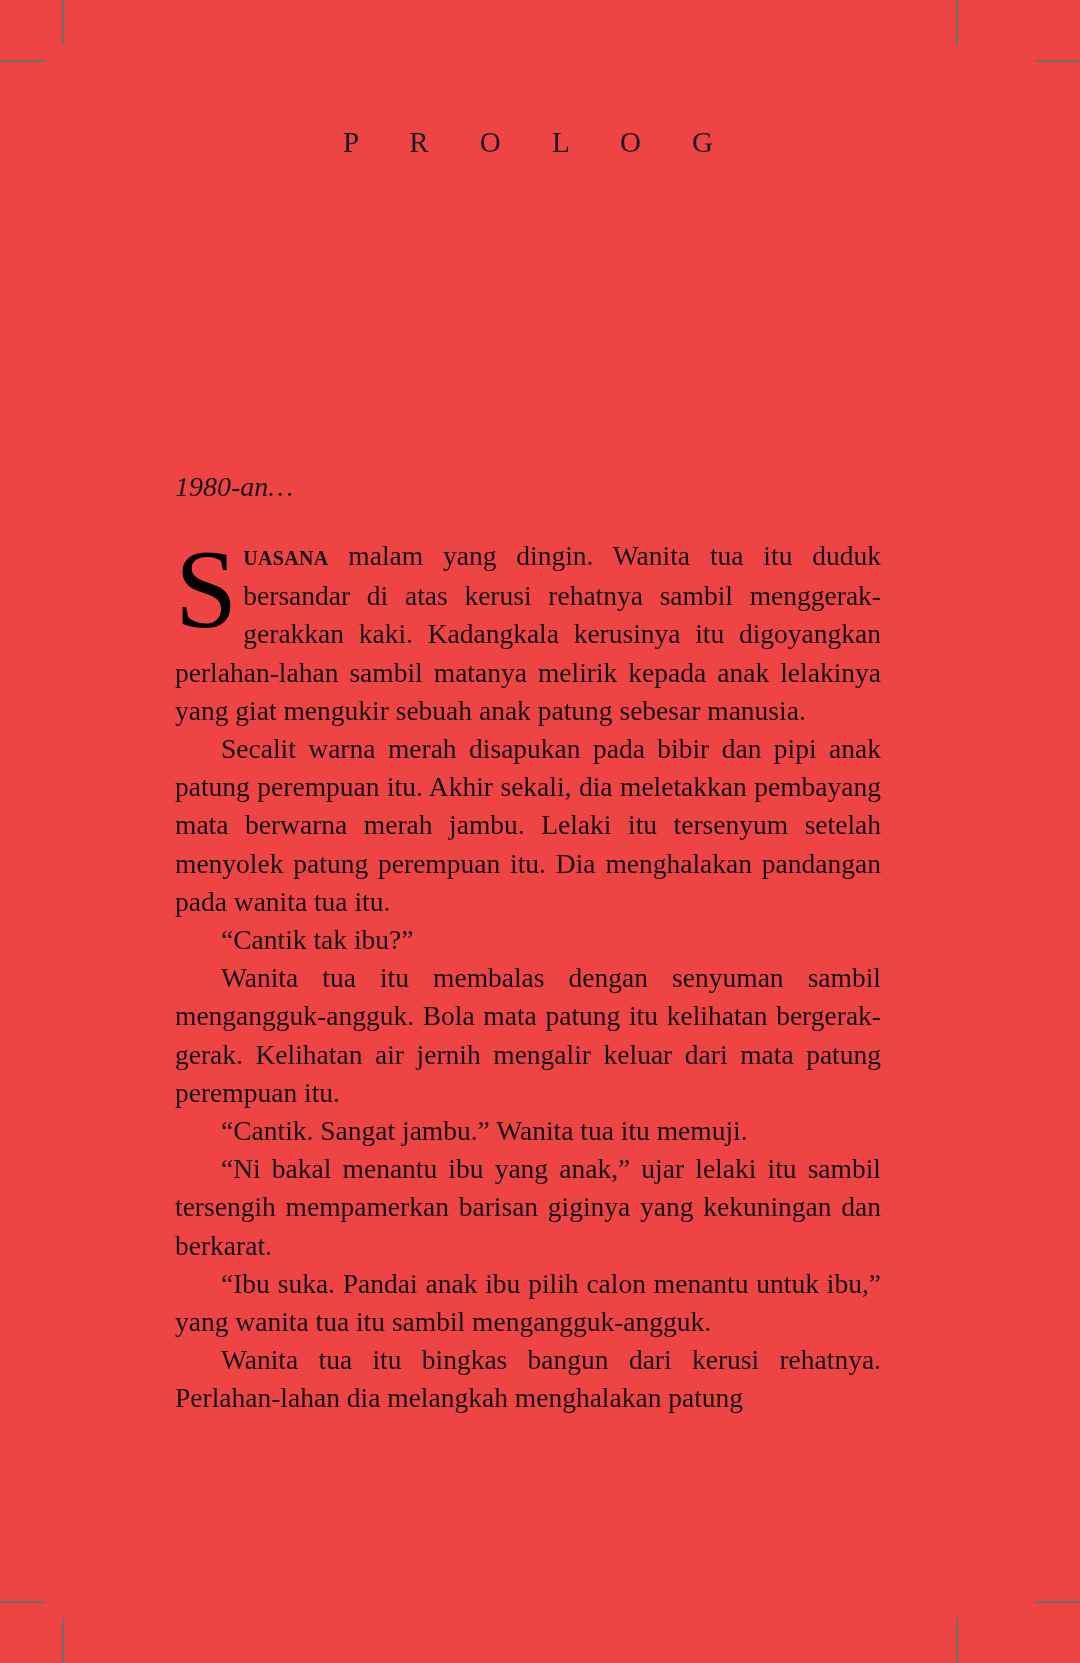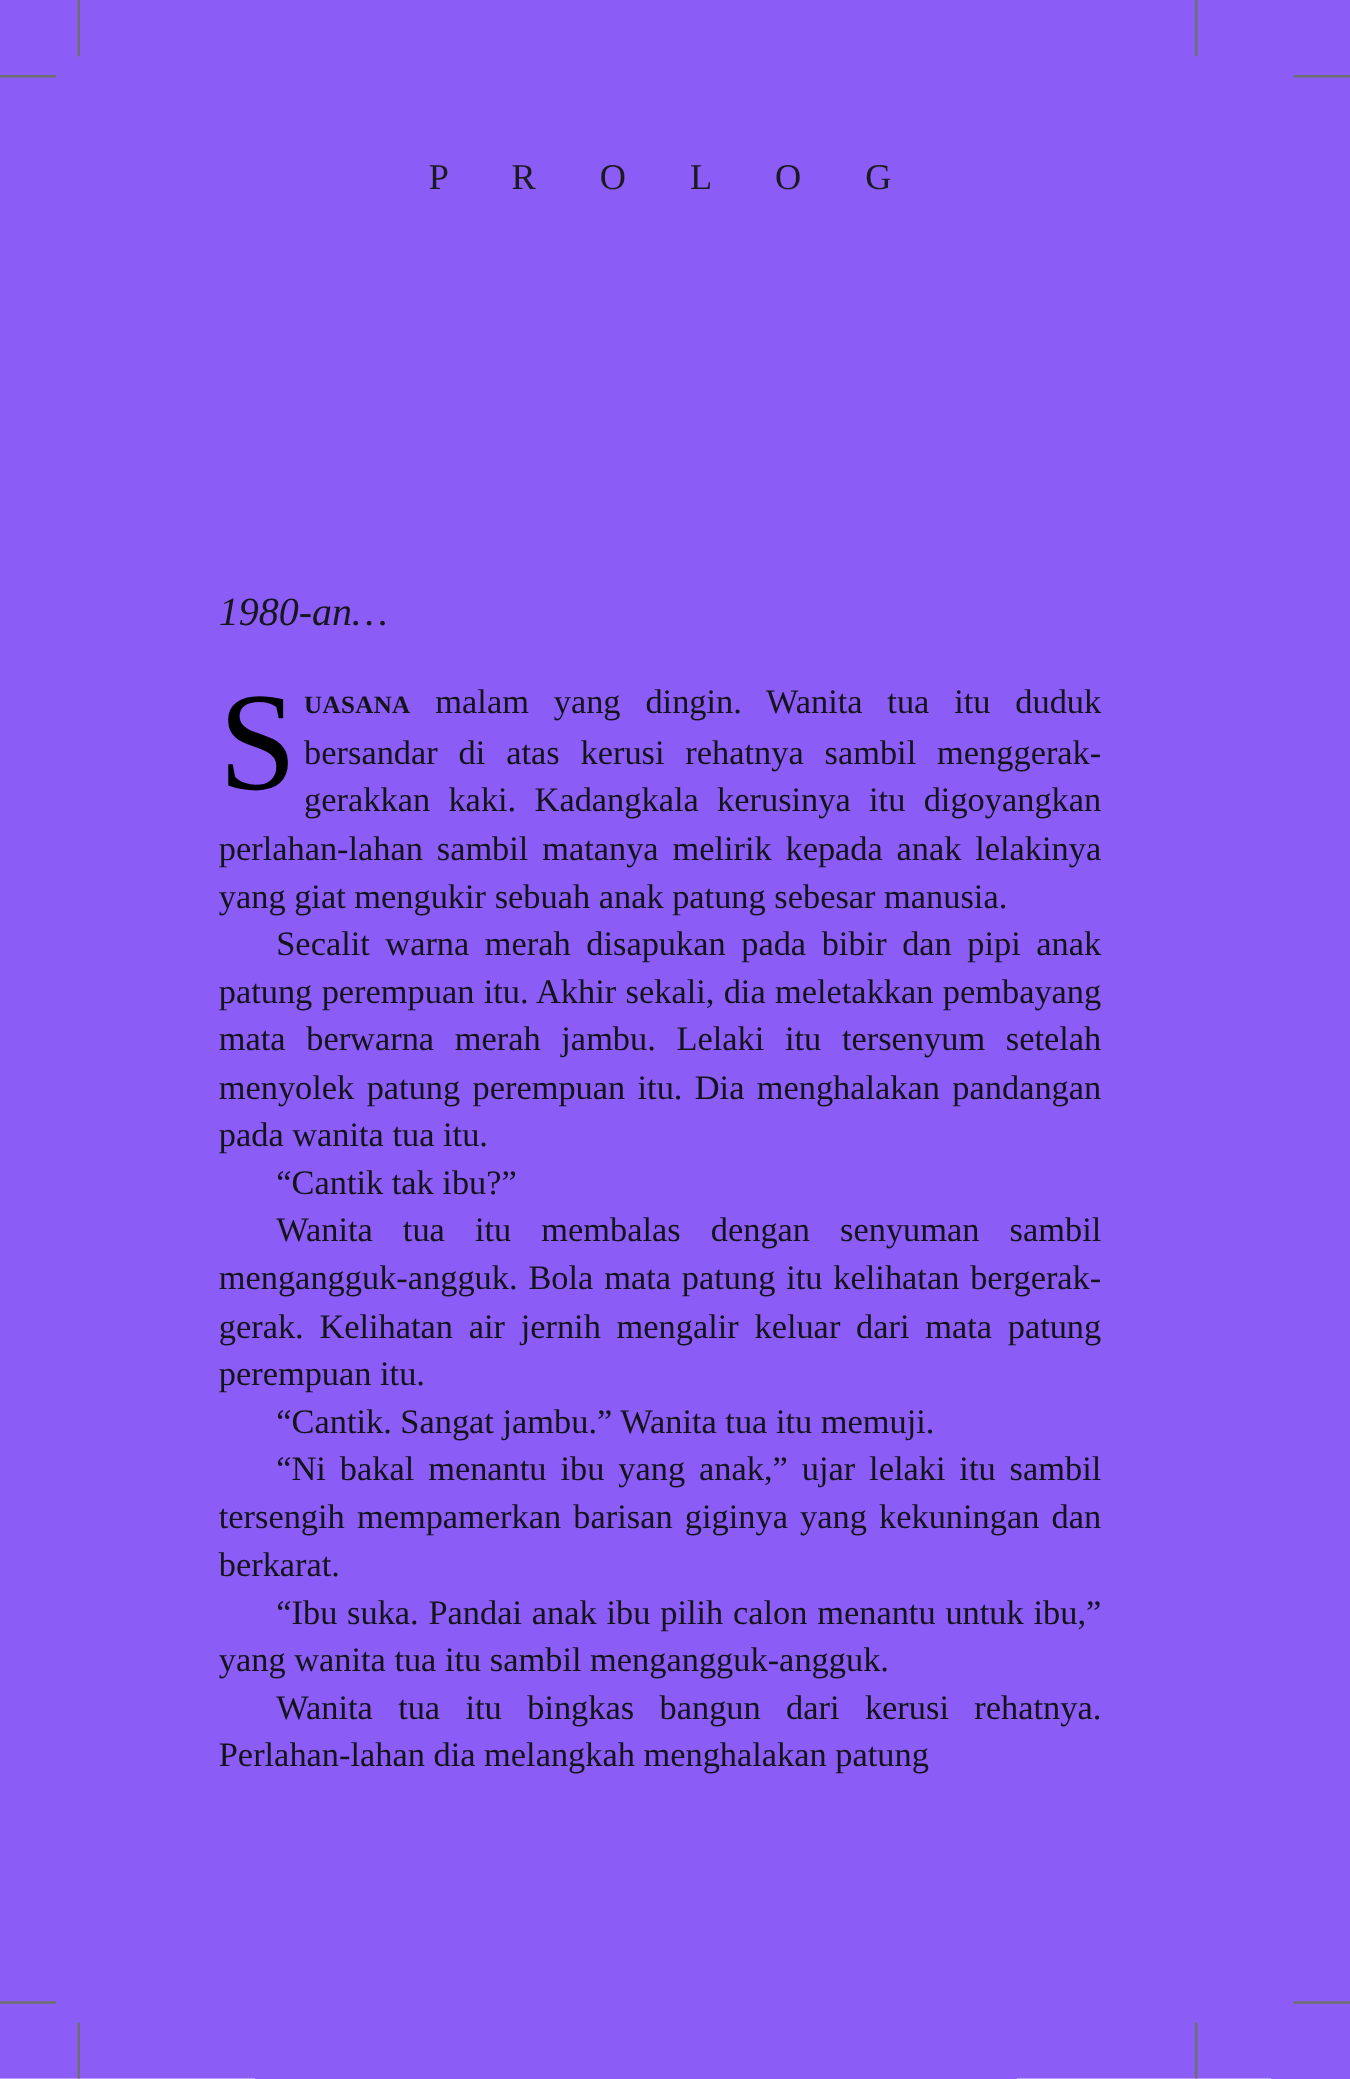--- a/index.html
+++ b/index.html
@@ -4,21 +4,21 @@
 <style>
   html, body {
     margin: 0;
     padding: 0;
     background: #ffffff;
   }
   .page {
     position: relative;
     width: 1080px;
     height: 1663px;
-    background: #8b5cf6;
+    background: #ef4444;
     overflow: hidden;
     font-family: "Liberation Serif", "DejaVu Serif", serif;
     color: #14131a;
   }
 
   
   .crop {
     position: absolute;
     background: #6e6e6e;
   }
@@ -52,21 +52,21 @@
     font-weight: 400;
     letter-spacing: 22px;
     text-indent: 22px;
     color: #1b1a20;
   }
 
   .date-line {
     margin: 0;
     padding-top: 312px;
     font-style: italic;
-    font-size: 32px;
+    font-size: 28px;
     color: #17161c;
   }
 
   .body-block {
     padding-top: 34px;
   }
 
   p.para {
     margin: 0;
     font-size: 27.5px;

